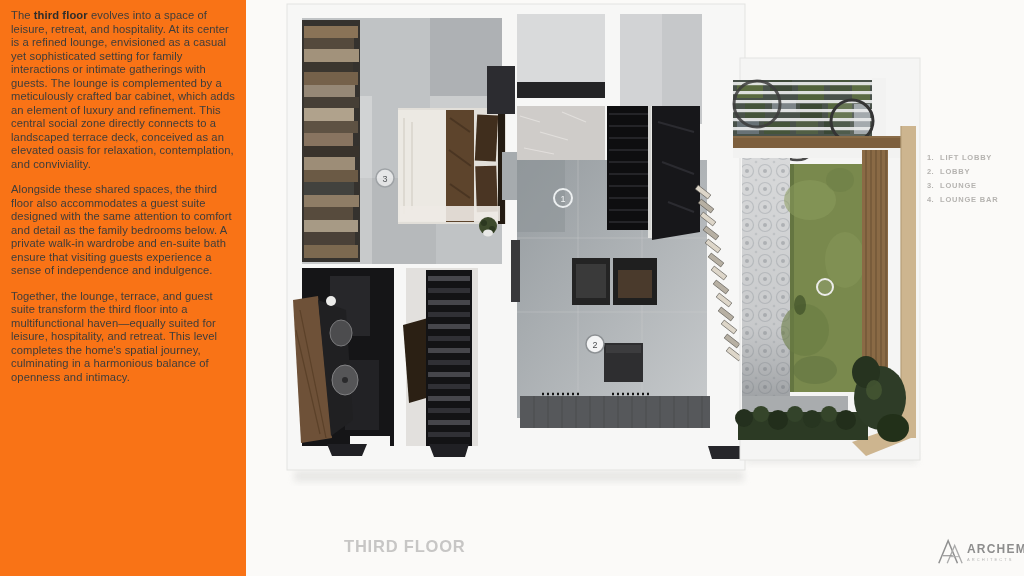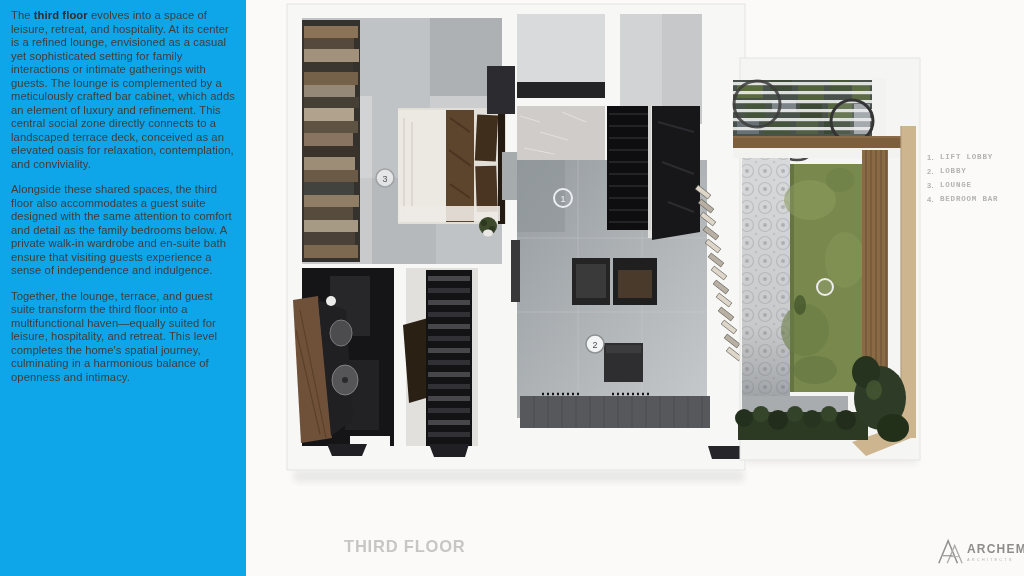--- a/index.html
+++ b/index.html
@@ -4,36 +4,36 @@
 <style>
   html,body{margin:0;padding:0;}
   body{
     width:1024px;height:576px;position:relative;overflow:hidden;
     background:#fbfaf8;
     font-family:"Liberation Sans", sans-serif;
   }
   
   .panel{
     position:absolute;left:0;top:0;width:246px;height:576px;
-    background:#0ea5e9;box-sizing:border-box;
+    background:#f97316;box-sizing:border-box;
     padding:9px 9px 0 11px;
   }
   .panel p{
     margin:0 0 12px 0;
     font-size:11.2px;line-height:13.5px;color:#3e3d3b;
     letter-spacing:0.1px;
   }
   .panel b{font-weight:bold;color:#2e2d2b;}
   
   .plan-svg{position:absolute;left:0;top:0;width:1024px;height:576px;}
   
   .legend{position:absolute;left:927px;top:153px;}
   .legend .row{display:flex;margin-bottom:5px;}
   .legend .num{width:13px;font-size:7.5px;color:#b5b3b0;font-weight:bold;letter-spacing:.3px;}
-  .legend .lab{font-size:7.5px;color:#b5b3b0;font-weight:bold;letter-spacing:.8px;font-family:Liberation Mono, monospace;}
+  .legend .lab{font-size:7.5px;color:#b5b3b0;font-weight:bold;letter-spacing:.8px;}
   
   .floor-title{
     position:absolute;left:344px;top:537px;
     font-size:16.5px;font-weight:bold;color:#c7c6c5;letter-spacing:.8px;
   }
   
   .logo{position:absolute;left:936px;top:537px;display:flex;align-items:center;}
   .logo-mark{width:28px;height:30px;}
   .logo-textcol{margin-left:3px;display:flex;flex-direction:column;justify-content:center;}
   .logo-name{font-size:12px;font-weight:bold;color:#8d8d8d;letter-spacing:1.2px;}
@@ -339,21 +339,21 @@
   <div class="row">
     <span class="num">2.</span>
     <span class="lab">LOBBY</span>
   </div>
   <div class="row">
     <span class="num">3.</span>
     <span class="lab">LOUNGE</span>
   </div>
   <div class="row">
     <span class="num">4.</span>
-    <span class="lab">BEDROOM BAR</span>
+    <span class="lab">LOUNGE BAR</span>
   </div>
 </div>
 
 <div class="floor-title">THIRD FLOOR</div>
 
 <div class="logo">
   <svg class="logo-mark" viewBox="0 0 30 32" aria-hidden="true">
     <path d="M3 28 L13 4 L23 28" fill="none" stroke="#909090" stroke-width="1.6"></path>
     <path d="M12 28 L20 9 L28 28" fill="none" stroke="#ababab" stroke-width="1.4"></path>
     <path d="M7.5 20 H18" stroke="#909090" stroke-width="1.2"></path>

